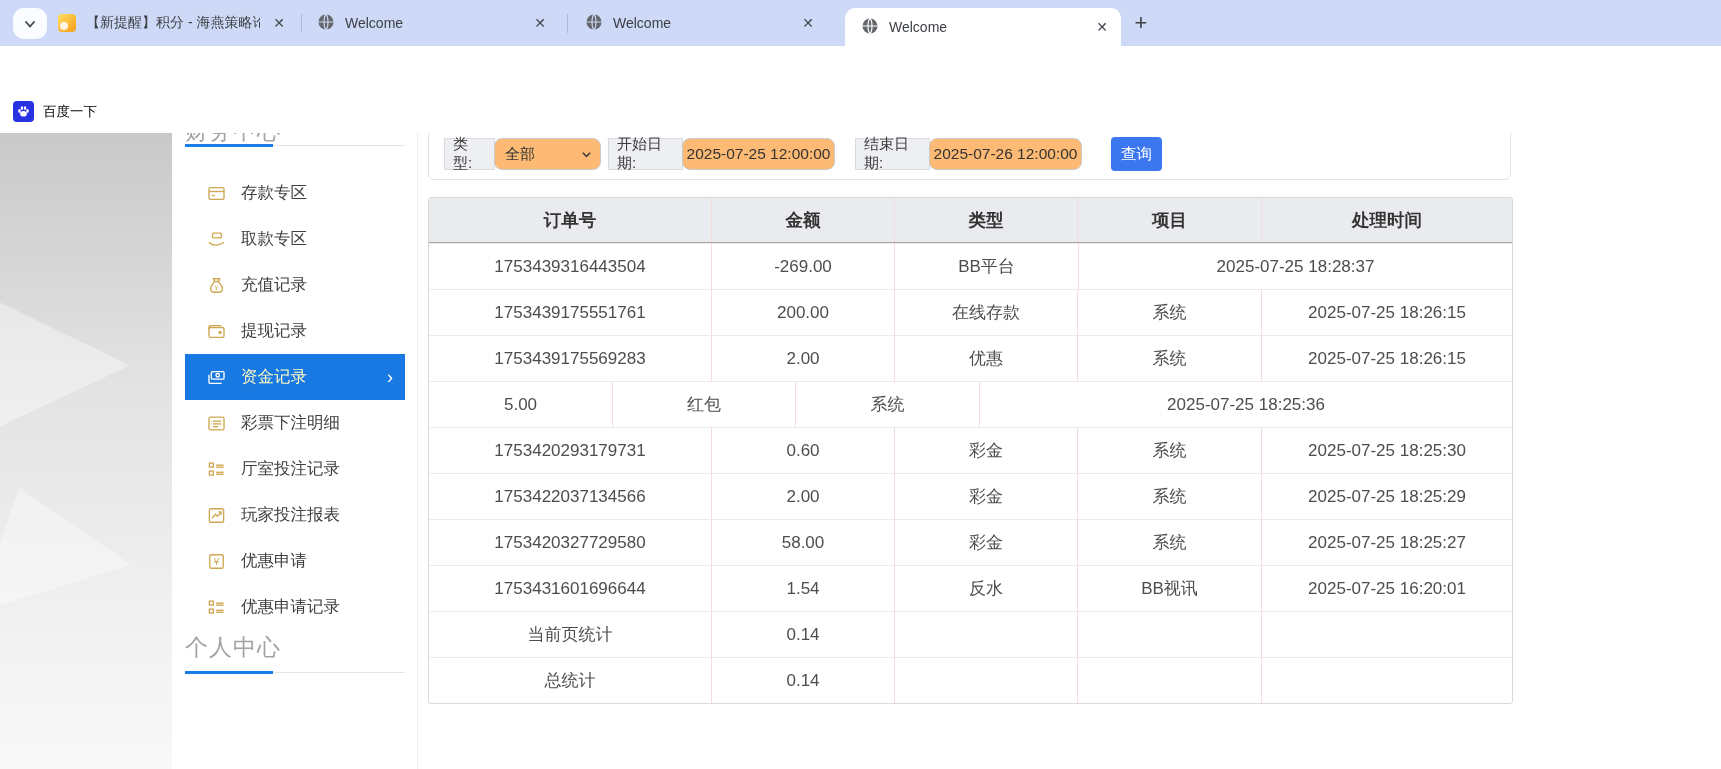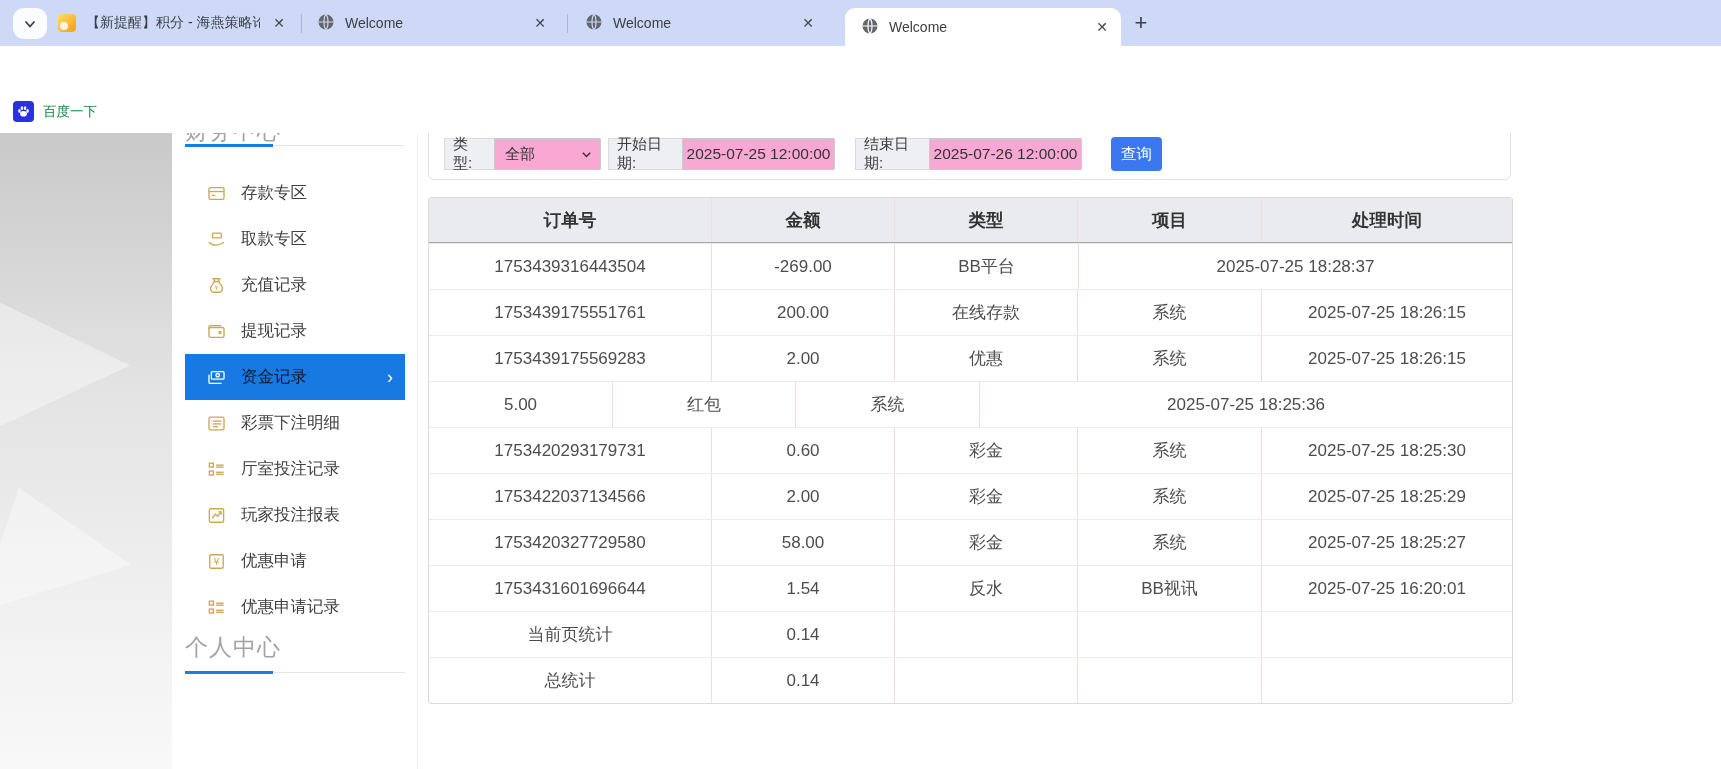--- a/index.html
+++ b/index.html
@@ -22,21 +22,21 @@
   
   .navbar{position:absolute;left:0;top:46px;width:1721px;height:48px;background:#fff;}
   .navico{position:absolute;top:58px;width:26px;height:26px;display:flex;align-items:center;justify-content:center;cursor:pointer;}
   .pill{position:absolute;left:172px;top:53px;width:1529px;height:35px;border-radius:18px;background:#eff2fa;display:flex;align-items:center;}
   .tunewrap{width:27px;height:27px;border-radius:50%;background:#fdfdfe;margin-left:5px;display:flex;align-items:center;justify-content:center;cursor:pointer;}
   .url{margin-left:12px;font-size:15.5px;color:#1f2328;}
 
   
   .bookbar{position:absolute;left:0;top:94px;width:1721px;height:39px;background:#fff;border-bottom:1px solid #f0f2f7;}
   .bmk{position:absolute;left:13px;top:7px;display:flex;align-items:center;cursor:pointer;}
-  .bmk .bl{margin-left:9px;font-size:13.5px;color:#15803d;}
+  .bmk .bl{margin-left:9px;font-size:13.5px;color:#000000;}
   .baidu{width:21px;height:21px;border-radius:4px;background:#2932e1;display:flex;align-items:center;justify-content:center;}
 
   
   .page{position:absolute;left:0;top:133px;width:1721px;height:636px;background:#fff;overflow:hidden;}
   .leftstrip{position:absolute;left:0;top:0;width:172px;height:636px;background:linear-gradient(180deg,#c9c9c9 0%,#e3e3e3 40%,#f4f4f4 85%,#f8f8f8 100%);overflow:hidden;}
   .tri{position:absolute;background:rgba(255,255,255,.38);}
   .tri1{left:-40px;top:150px;width:170px;height:150px;clip-path:polygon(0 0,100% 55%,15% 100%);}
   .tri2{left:-10px;top:365px;width:140px;height:130px;clip-path:polygon(10% 0,100% 40%,0 100%);transform:rotate(12deg);}
   .vline{position:absolute;left:417px;top:0;width:1px;height:636px;background:#efefef;}
 
@@ -49,28 +49,28 @@
   .uline1{top:12px;}
   .uline2{top:539px;}
   .ublue{position:absolute;left:0;width:88px;height:3px;background:#1a7ce5;}
   .ublue1{top:11px;}
   .ublue2{top:538px;}
   .sitems{position:absolute;left:0;top:37px;width:220px;}
   .sitem{position:relative;height:46px;display:flex;align-items:center;cursor:pointer;}
   .sicon{width:20px;height:20px;margin-left:21px;display:flex;align-items:center;justify-content:center;flex:0 0 auto;}
   .slabel{margin-left:15px;font-size:16.5px;color:#3f3f3f;}
   .sitem.active{background:#1879e2;}
-  .sitem.active .slabel{color:#0f172a;}
+  .sitem.active .slabel{color:#fef9c3;}
   .schev{position:absolute;right:12px;top:50%;transform:translateY(-50%);color:#fff;font-size:18px;line-height:18px;}
 
   
   .main{position:absolute;left:428px;top:0;width:1085px;height:636px;}
   .fpanel{position:absolute;left:0;top:-17px;width:1083px;height:64px;border:1px solid #e2e2e2;border-radius:6px;background:#fff;box-sizing:border-box;}
   .chip{position:absolute;top:21px;height:32px;background:#edeff2;border:1px solid #d8dbdf;box-sizing:border-box;display:flex;align-items:center;padding:0 8px;font-size:15px;color:#3a3a3a;}
-  .fctl{position:absolute;top:21px;height:32px;background:#f9a8d4;border:1px solid #c8cbd0;box-sizing:border-box;border-radius:1px;}
+  .fctl{position:absolute;top:21px;height:32px;background:#fdba74;border:1px solid #c8cbd0;box-sizing:border-box;border-radius:8px;}
   .selbox{display:flex;align-items:center;font-size:15px;color:#333;padding-left:10px;cursor:pointer;}
   .selbox .sv{flex:1 1 auto;}
   .selbox .schv{margin-right:8px;}
   .dinput{font-family:"Liberation Sans","DejaVu Sans",sans-serif;font-size:15.5px;color:#333;text-align:center;padding:0;outline:none;}
   .qbtn{position:absolute;left:682px;top:20px;width:51px;height:34px;background:#3b78f0;color:#fff;font-size:15.5px;border:none;border-radius:4px;cursor:pointer;font-family:"Liberation Sans","DejaVu Sans",sans-serif;}
 
   .tbl{position:absolute;left:0;top:64px;width:1083px;border:1px solid #d9d9d9;border-radius:3px;background:#fff;}
   .tr{display:flex;height:45px;border-top:1px solid #ebebeb;}
   .tr.head{height:44px;background:#e9ebee;border-top:none;border-bottom:1px solid #a6a6a6;}
   .td{display:flex;align-items:center;justify-content:center;border-left:1px solid #f6dbdb;font-size:17px;color:#4d4d4d;box-sizing:border-box;}

